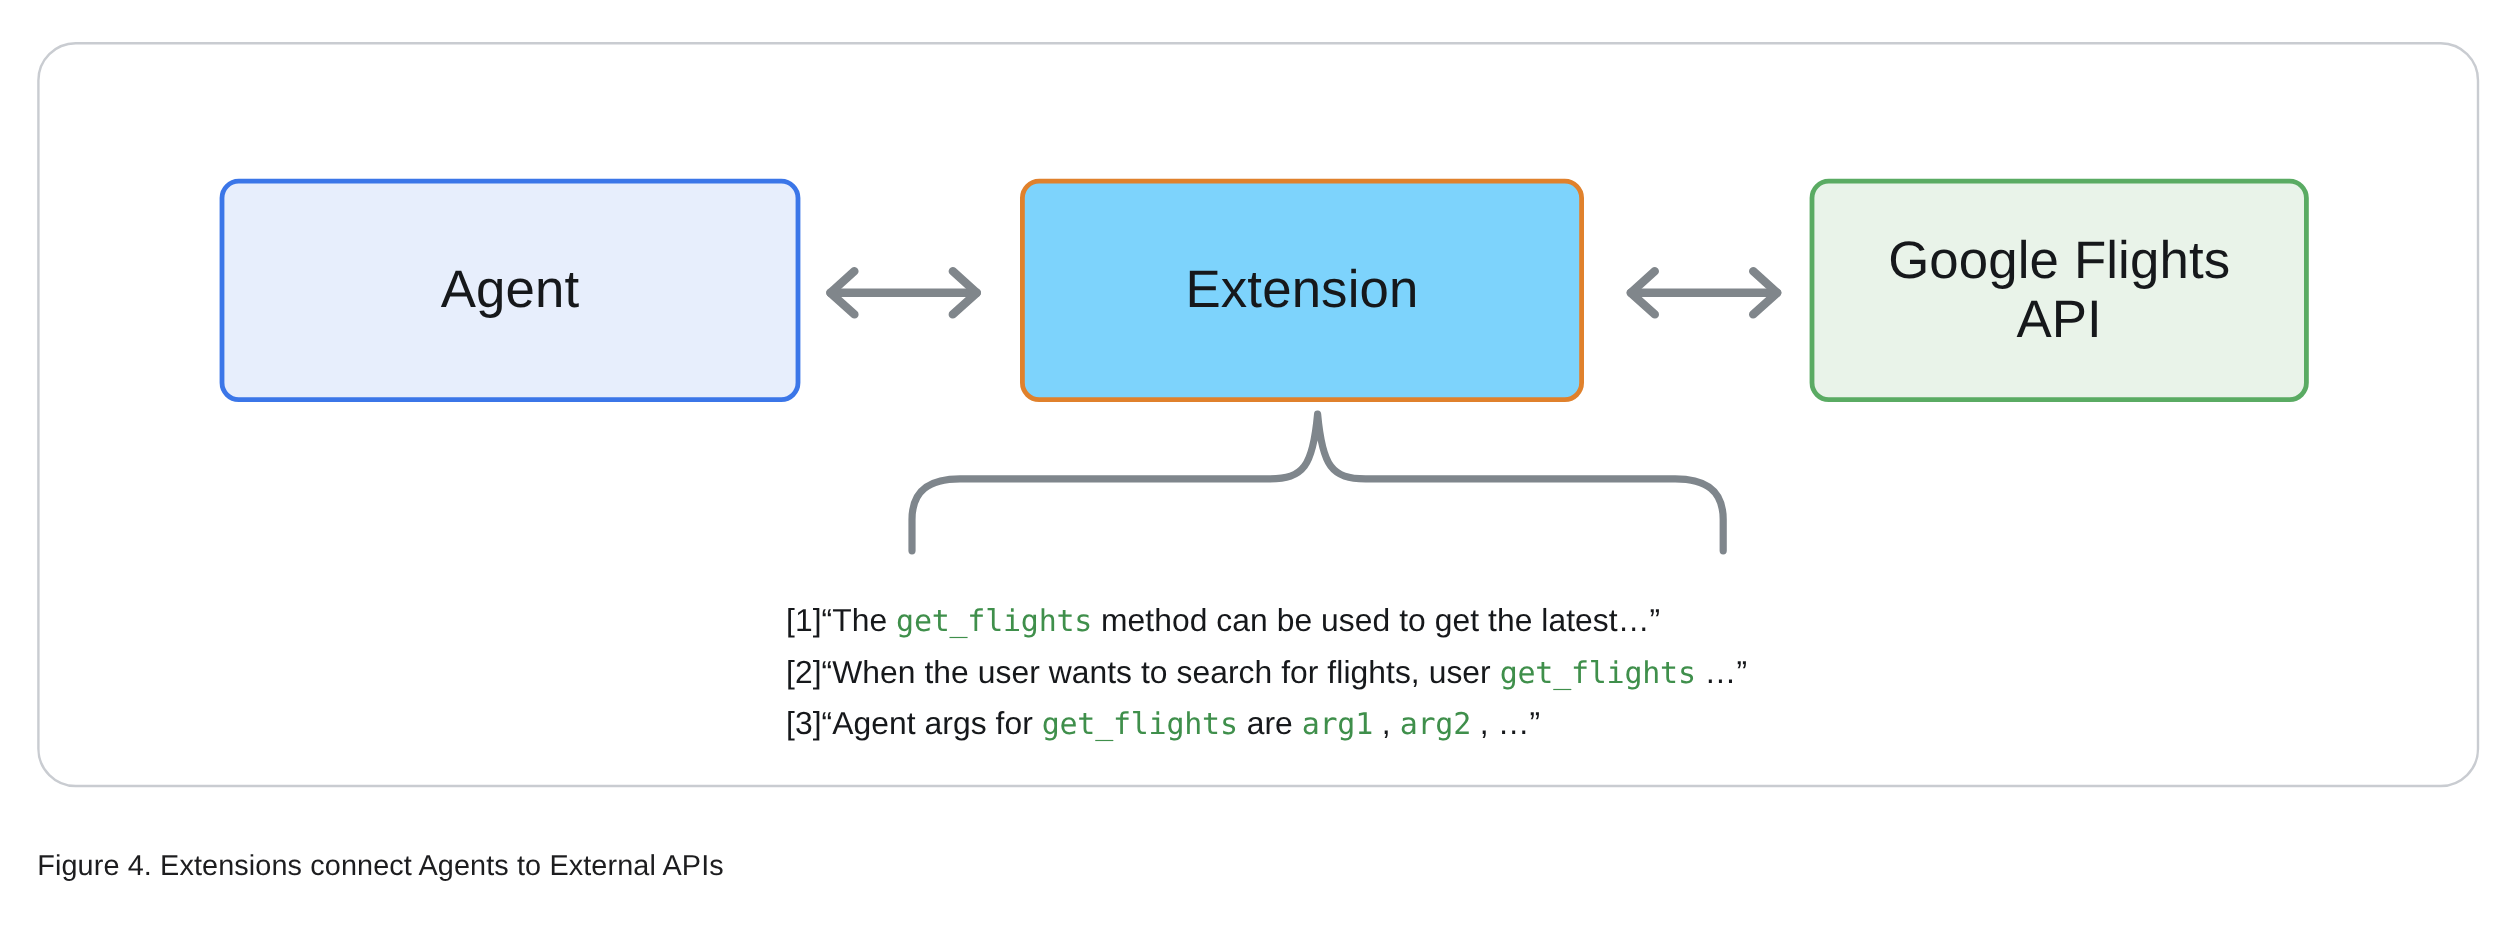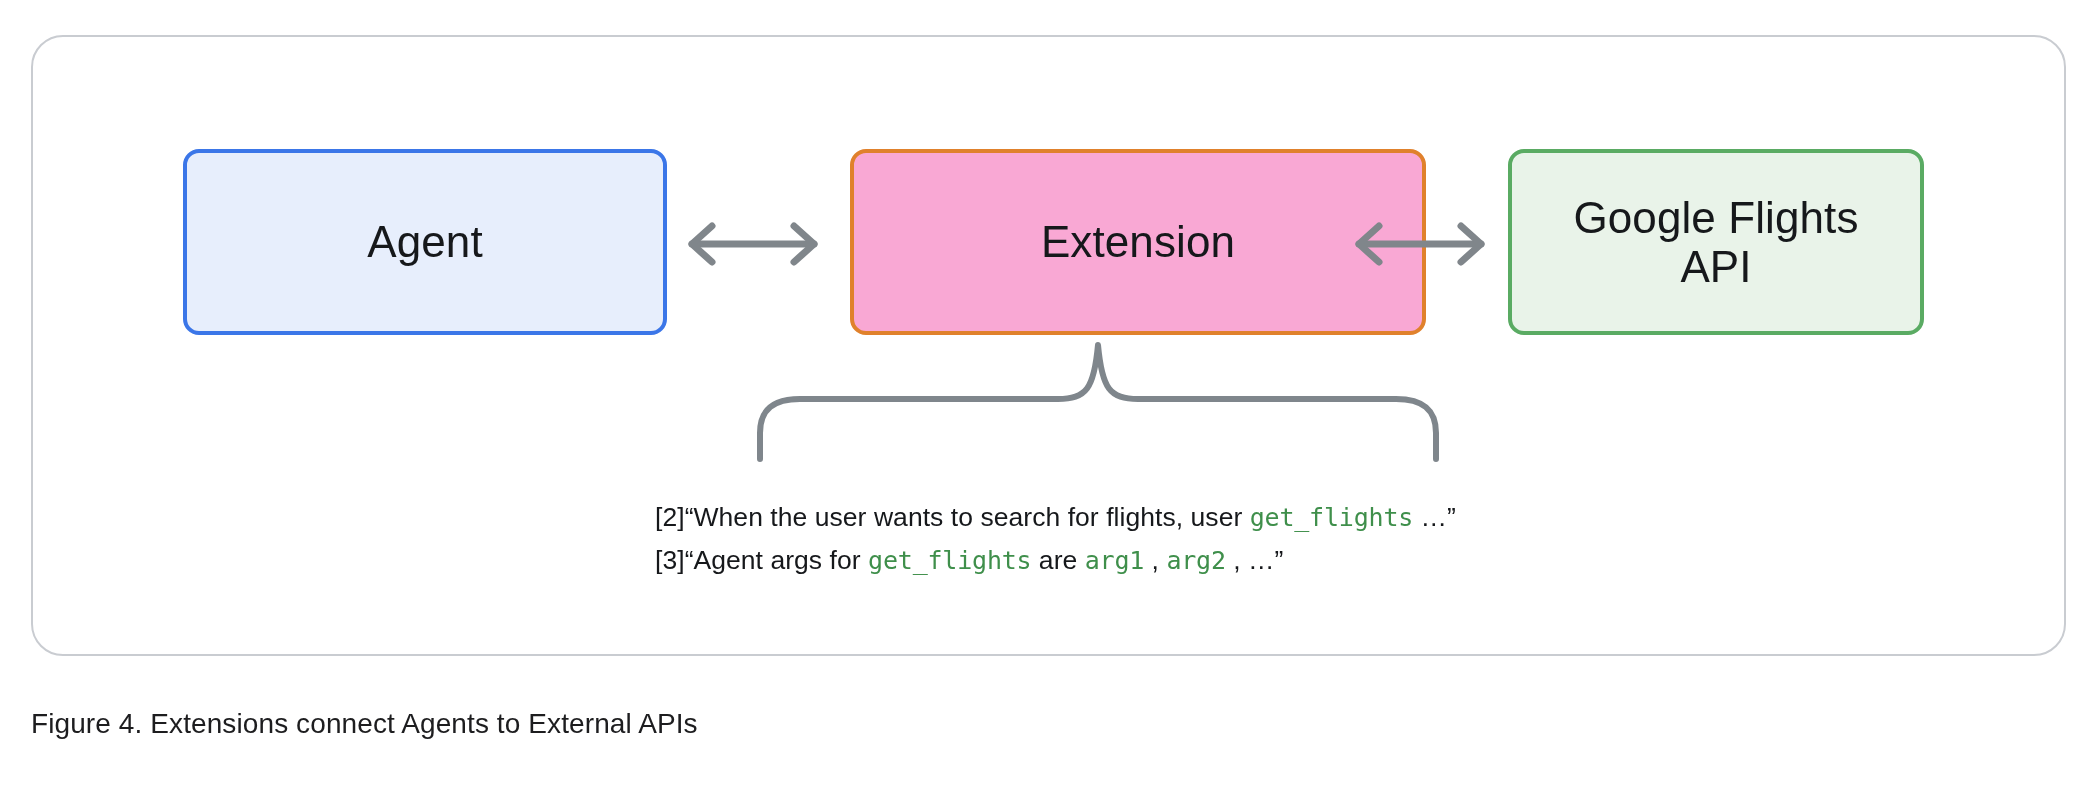--- a/index.html
+++ b/index.html
@@ -50,24 +50,24 @@
     top: 112px;
     width: 484px;
     height: 186px;
     border-color: #3b76e8;
     background: #e7eefc;
   }
 
   .node-extension {
     left: 817px;
     top: 112px;
-    width: 576px;
+    width: 470px;
     height: 186px;
     border-color: #e0812c;
-    background: #f9a8d4;
+    background: #7dd3fc;
   }
 
   .node-api {
     left: 1475px;
     top: 112px;
     width: 416px;
     height: 186px;
     border-color: #5aab63;
     background: #e9f3e9;
   }
@@ -116,21 +116,21 @@
     color: #3f8f4b;
     font-size: 25px;
     letter-spacing: -0.2px;
   }
 
   
   .caption {
     position: absolute;
     left: 31px;
     top: 708px;
-    font-size: 28px;
+    font-size: 24px;
     color: #1d1d1f;
     letter-spacing: 0.1px;
   }
 </style>
 </head>
 <body>
 
 <div class="figure-card">
 
   <div class="node node-agent">
@@ -175,20 +175,23 @@
                C338,62 346,52 350,8
                C354,52 362,62 390,62
                L648,62
                C674,62 688,72 688,96
                L688,122" fill="none" stroke="#7f868c" stroke-width="6" stroke-linecap="round" stroke-linejoin="round"></path>
     </svg>
   </div>
 
   <div class="desc-block">
 
+    <span class="desc-line">
+      <span class="idx">[1]</span><span>“The </span><span class="code">get_flights</span><span> method can be used to get the latest…”</span>
+    </span>
 
     <span class="desc-line">
       <span class="idx">[2]</span><span>“When the user wants to search for flights, user </span><span class="code">get_flights</span><span> …”</span>
     </span>
 
     <span class="desc-line">
       <span class="idx">[3]</span><span>“Agent args for </span><span class="code">get_flights</span><span> are </span><span class="code">arg1</span><span> , </span><span class="code">arg2</span><span> , …”</span>
     </span>
 
   </div>

